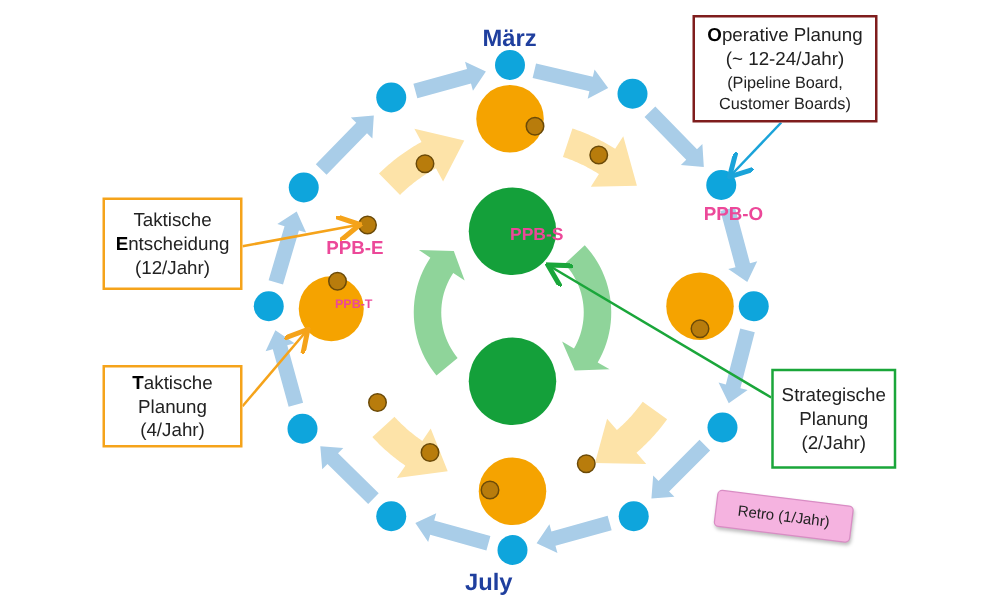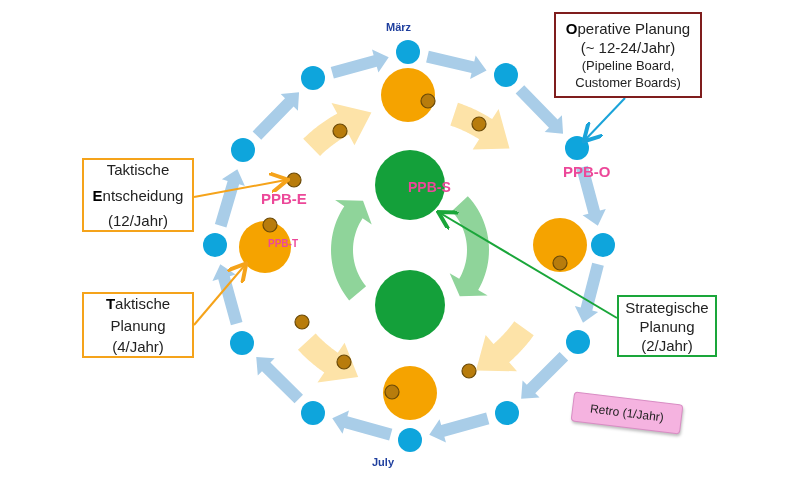--- a/index.html
+++ b/index.html
@@ -3,33 +3,33 @@
 <meta charset="utf-8">
 <style>
   html, body { margin: 0; padding: 0; background: #ffffff; }
   body { width: 800px; height: 485px; position: relative; overflow: hidden;
          font-family: "Liberation Sans", sans-serif; }
   #diagram { position: absolute; left: 0; top: 0; width: 800px; height: 485px; }
   .callout { position: absolute; background: #fff; text-align: center;
              font-size: 15px; line-height: 19px; color: #222; box-sizing: border-box;
              display: flex; flex-direction: column; justify-content: center; }
   .callout .b { font-weight: bold; color: #000; }
-  .callout.orange { border: 2px solid #f5a31a; justify-content: space-between; }
+  .callout.orange { border: 2px solid #f5a31a; }
   .callout.blue { border: 2px solid #7f1d1d; }
   .callout.green { border: 2px solid #1aa63a; }
   .callout .small { font-size: 13px; line-height: 17px; }
   #callout-operative { left: 554px; top: 12px; width: 148px; height: 86px; }
   #callout-entscheidung { left: 82px; top: 158px; width: 112px; height: 74px; }
   #callout-taktisch { left: 82px; top: 292px; width: 112px; height: 66px; }
-  #callout-strategisch { left: 617px; top: 295px; width: 100px; height: 62px; }
+  #callout-strategisch { left: 617px; top: 295px; width: 100px; height: 80px; }
   #retro { position: absolute; left: 572px; top: 398px; width: 108px; height: 28px;
            background: #f5b3e0; border: 1px solid #d98cc4; border-radius: 4px;
            transform: rotate(7deg); font-size: 12px; line-height: 28px; text-align: center;
            color: #222; box-shadow: 1px 2px 3px rgba(0,0,0,0.25); }
-  .month { position: absolute; font-weight: bold; color: #1f3f9e; font-size: 11px; }
+  .month { position: absolute; font-weight: bold; color: #1f3f9e; font-size: 19px; }
   #month-maerz { left: 386px; top: 21px; }
   #month-september { left: 372px; top: 456px; }
   .board { position: absolute; font-weight: bold; color: #ec4899; font-size: 15px; }
   #label-ppb-e { left: 261px; top: 190px; }
   #label-ppb-o { left: 563px; top: 163px; }
   #label-ppb-t { left: 238px; top: 238px; font-size: 10px; margin-left: 30px; }
   #label-ppb-s { left: 381px; top: 179px; font-size: 14px; margin-left: 27px; }
 </style>
 </head>
 <body>

